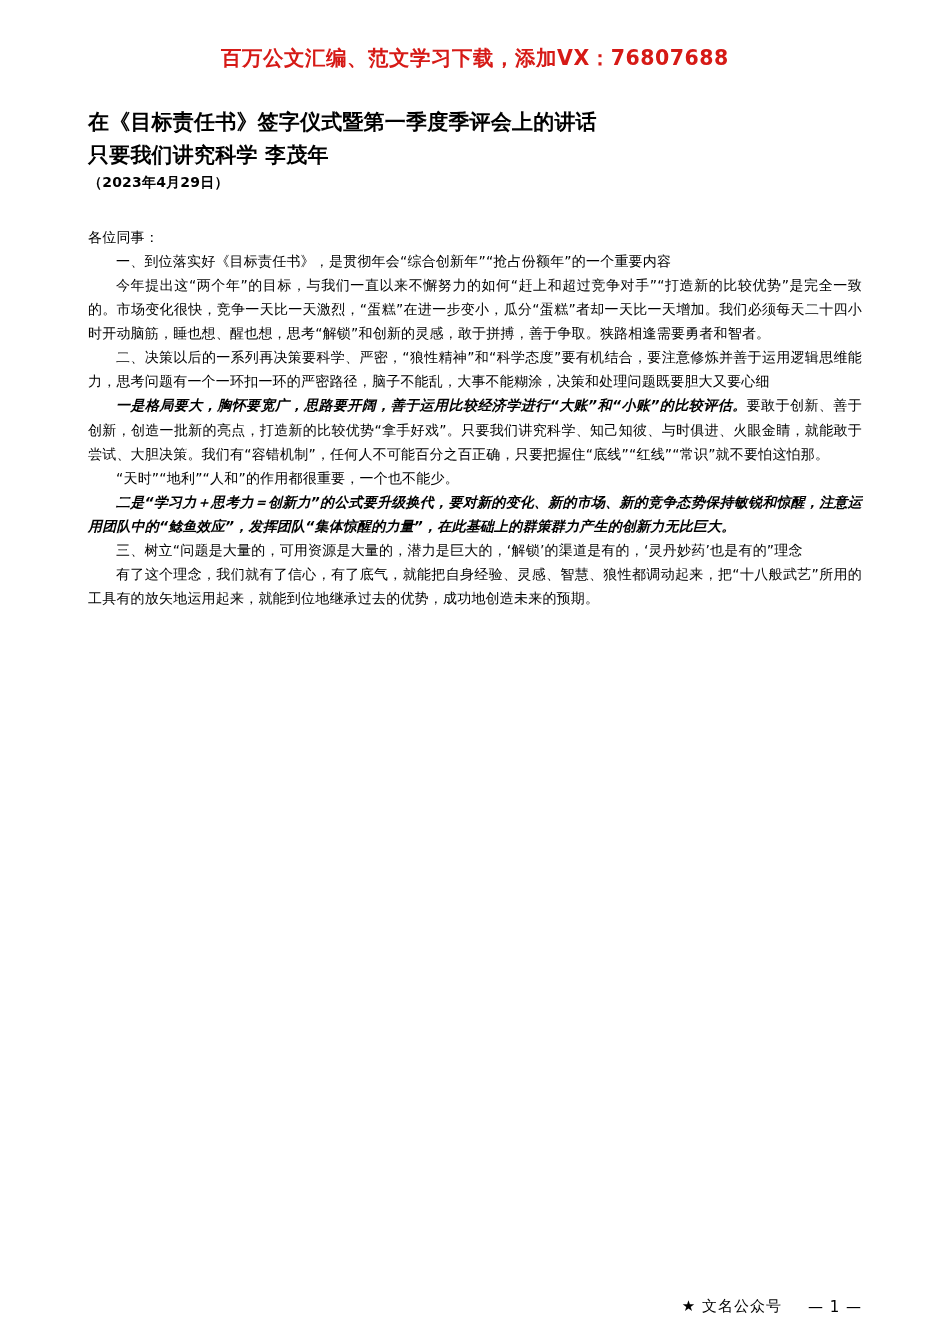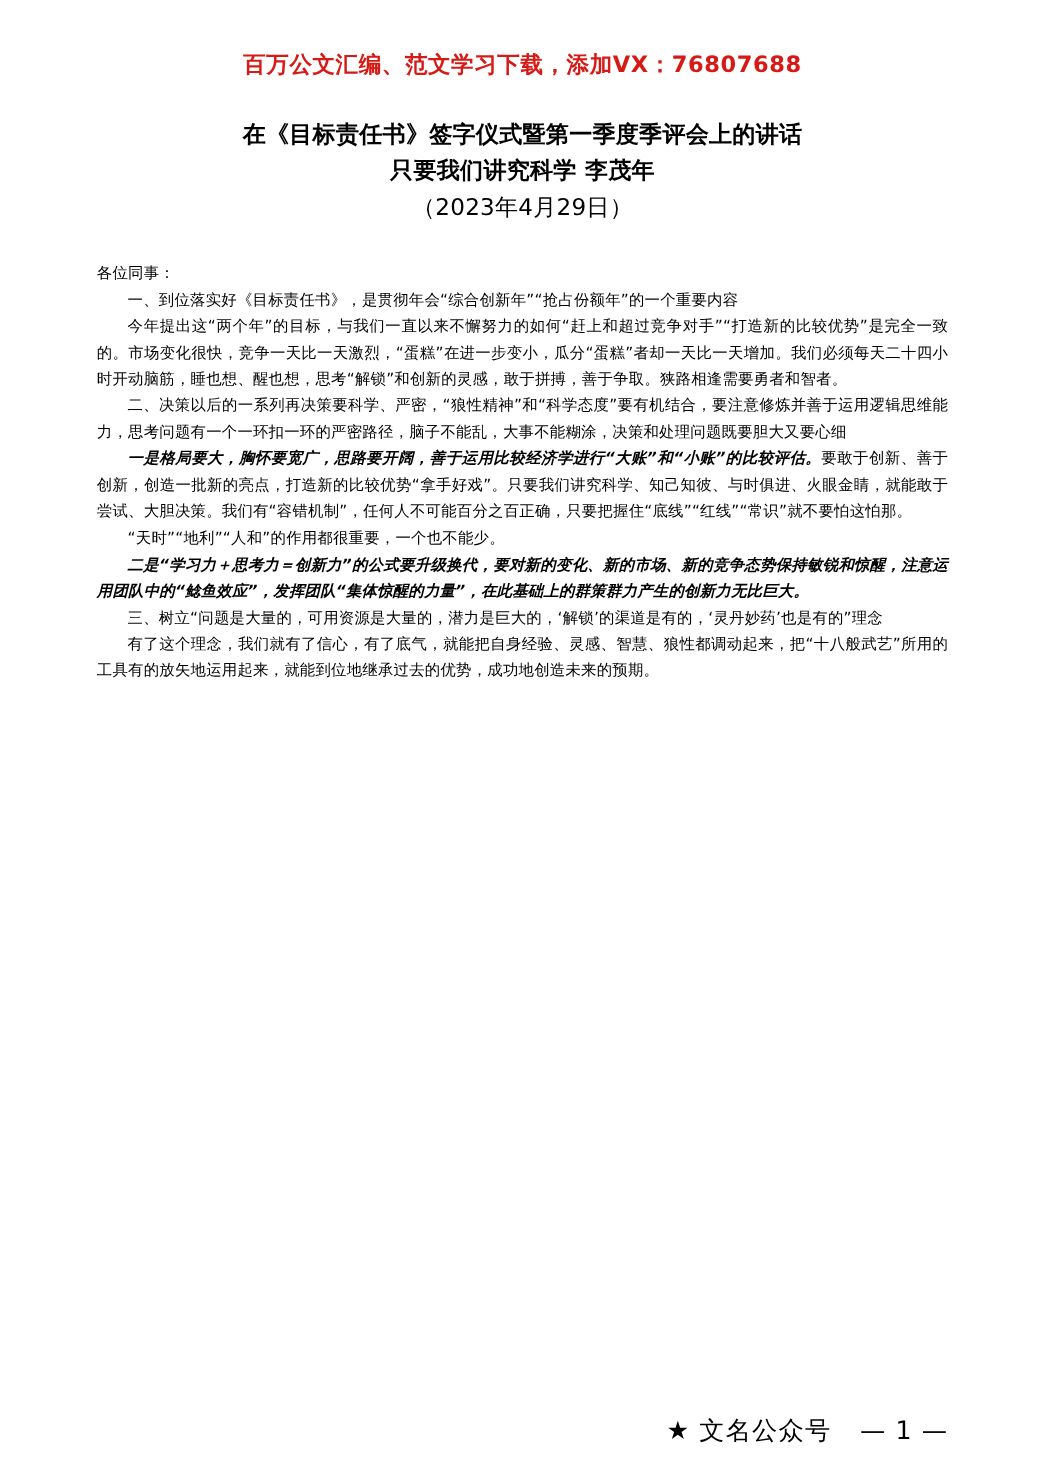--- a/index.html
+++ b/index.html
@@ -25,38 +25,37 @@
   .banner {
     text-align: center;
     color: #d61a16;
     font-size: 20.5px;
     font-weight: bold;
     letter-spacing: 0.5px;
     margin-bottom: 34px;
     font-family: "DejaVu Sans", "Liberation Sans", sans-serif;
   }
   .title-block {
-    text-align: center;
     margin-bottom: 30px;
   }
   .doc-title {
     font-size: 21px;
     font-weight: bold;
     line-height: 1.55;
     letter-spacing: 0.2px;
   }
   .doc-author {
     font-size: 21px;
     font-weight: bold;
     line-height: 1.55;
     letter-spacing: 0.2px;
   }
   .doc-date {
-    font-size: 21px;
-    font-weight: normal;
+    font-size: 14px;
+    font-weight: bold;
     line-height: 1.7;
     letter-spacing: 0.2px;
   }
   .body-text p {
     margin: 0;
     font-size: 14px;
     line-height: 1.72;
     text-align: justify;
     text-justify: inter-ideograph;
     letter-spacing: 0.2px;
@@ -72,21 +71,21 @@
     font-style: italic;
   }
   .footer {
     position: absolute;
     left: 88px;
     right: 88px;
     bottom: 28px;
     display: flex;
     justify-content: flex-end;
     align-items: center;
-    font-size: 23px;
+    font-size: 15px;
     letter-spacing: 1px;
   }
   .footer-mark {
     margin-right: 26px;
     white-space: nowrap;
   }
   .footer-page {
     white-space: nowrap;
   }
 </style>

